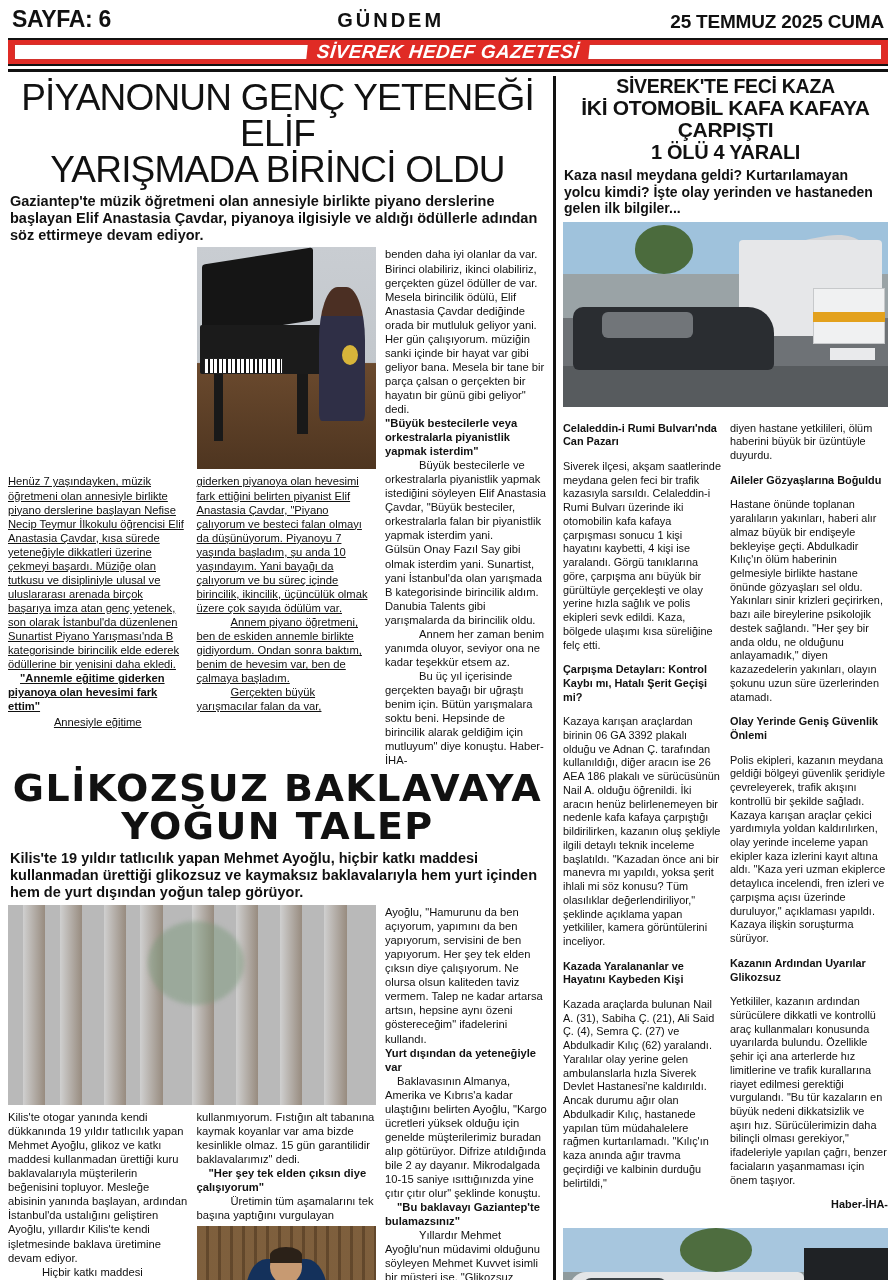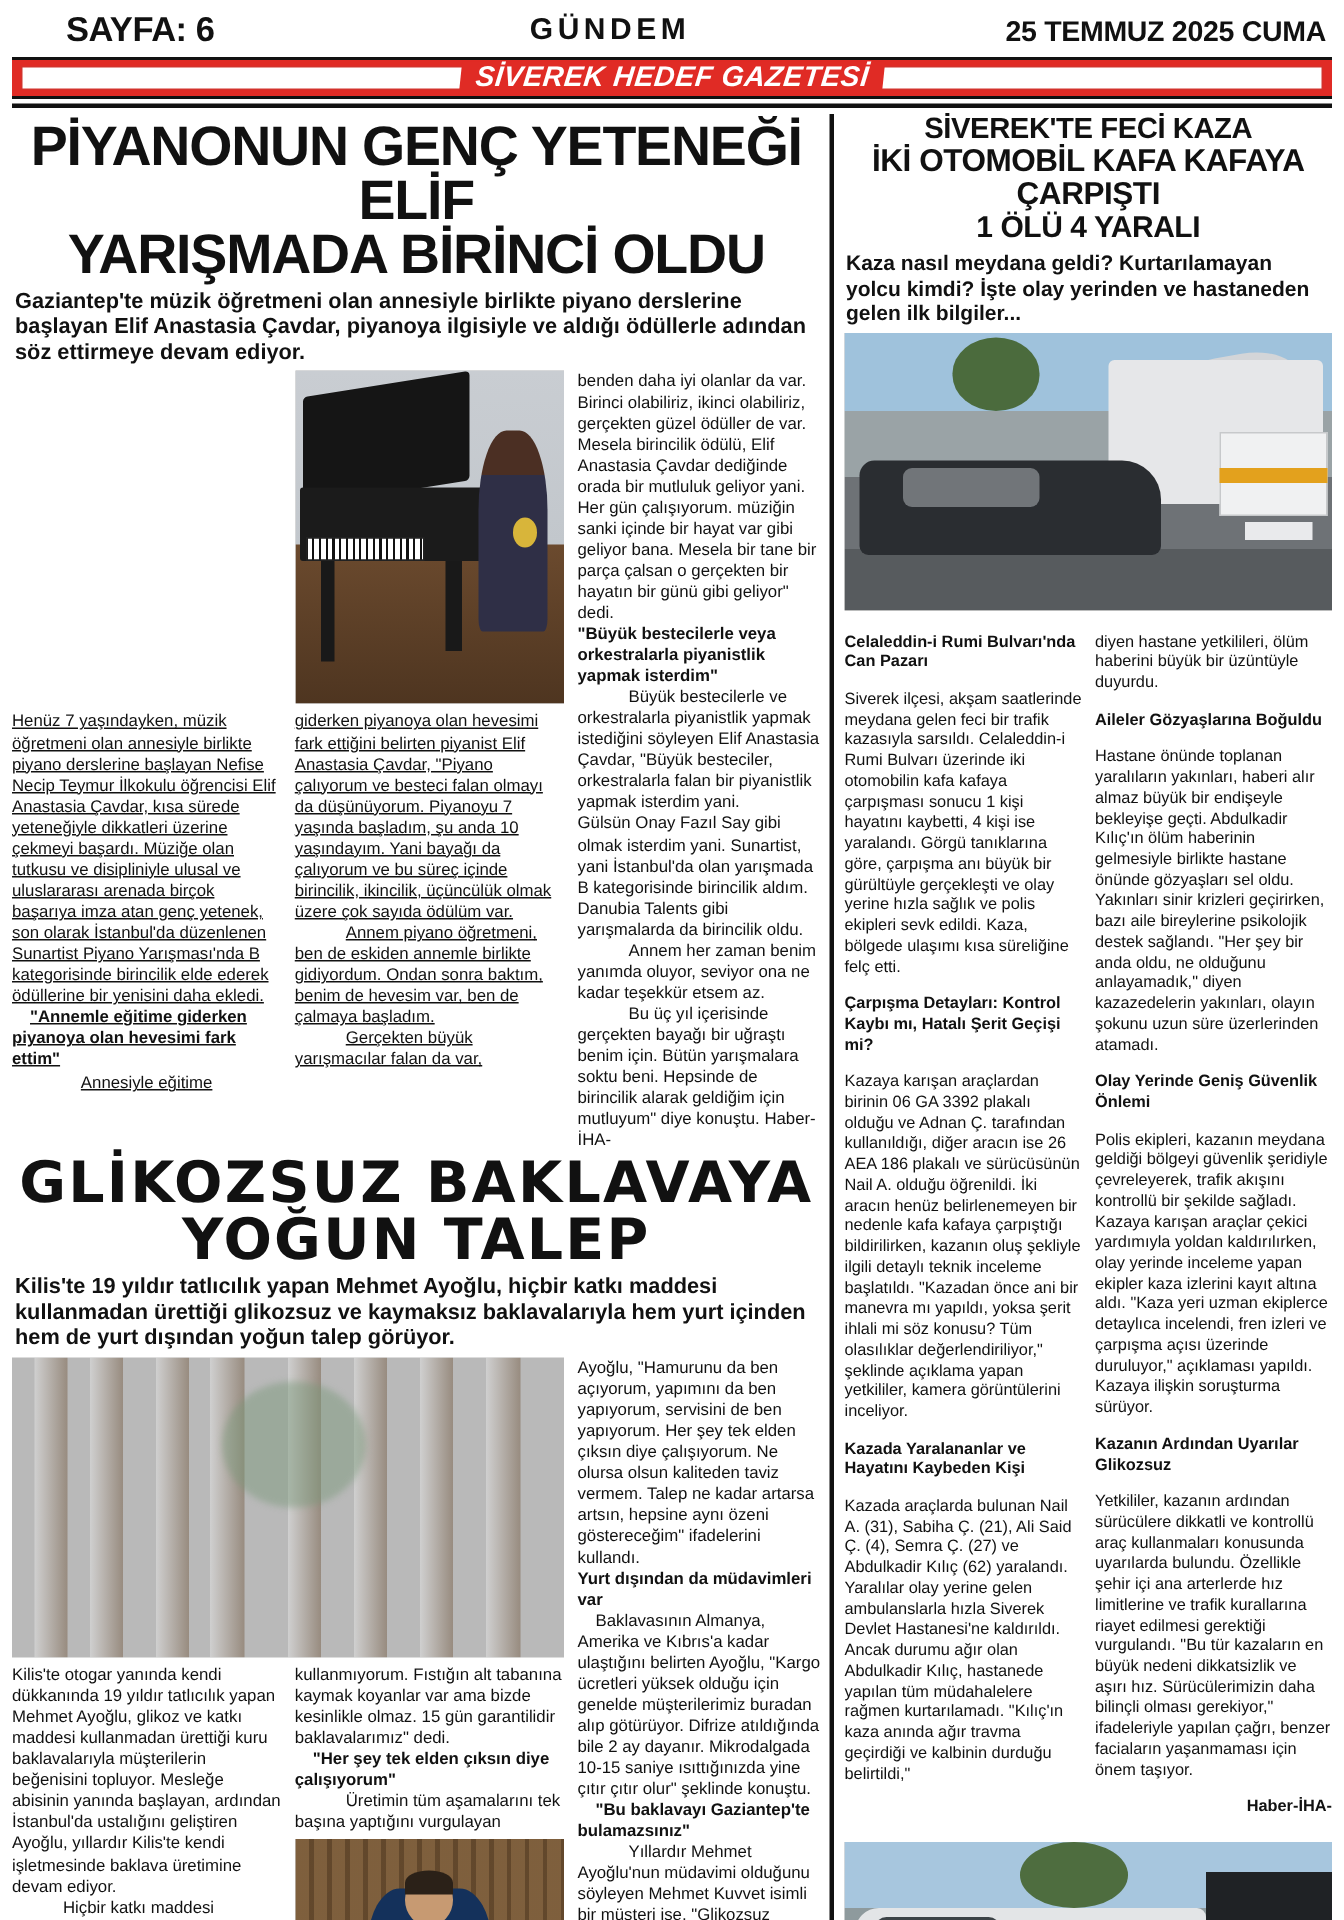--- a/index.html
+++ b/index.html
@@ -8,21 +8,21 @@
     width: 896px; height: 1280px;
     background: #ffffff;
     font-family: "Liberation Sans", sans-serif;
     color: #111;
     overflow: hidden;
   }
   .page { width:896px; height:1280px; position:relative; padding: 6px 8px 0 8px; }
 
   
   .masthead { display:flex; align-items:flex-end; justify-content:space-between; padding:0 4px 2px 4px; }
-  .mh-left { font-size:23px; font-weight:bold; letter-spacing:-0.3px; font-family:"Liberation Sans", sans-serif;margin-left:32px; }
+  .mh-left { font-size:23px; font-weight:bold; letter-spacing:-0.3px; font-family:"Liberation Sans", sans-serif; }
   .mh-center { font-size:20px; font-weight:bold; letter-spacing:3px; padding-bottom:1px; }
   .mh-right { font-size:19px; font-weight:bold; letter-spacing:-0.2px;text-align:center; }
 
   .redband {
     position:relative; height:28px; margin-top:3px;
     background:#e02b25; border-top:2px solid #111; border-bottom:2px solid #111;
     display:flex; align-items:center; justify-content:center;
   }
   .redband:before, .redband:after {
     content:""; position:absolute; top:4px; bottom:4px; width:310px; background:#fff; border:1px solid #d3322c;
@@ -38,21 +38,21 @@
   .rulethick { height:3px; background:#111; margin-top:3px; }
 
   
   .content { display:flex; gap:0; margin-top:4px; }
   .zone-left { width:548px; padding-right:6px; border-right:3px solid #111; }
   .zone-right { width:332px; padding-left:7px; }
 
   
   h1.hl-main {
     margin:4px 0 2px 0; text-align:center; font-size:37px; line-height:0.97;
-    font-weight:bold; letter-spacing:-0.8px; font-family:"Liberation Sans", sans-serif;
+    font-weight:normal; letter-spacing:-0.8px; font-family:"Liberation Sans", sans-serif;
   }
   .deck {
     font-size:14.5px; font-weight:bold; line-height:1.17; margin:5px 2px 4px 2px;
   }
 
   h1.hl-bak {
     margin:2px 0 2px 0; text-align:center; font-size:38px; line-height:1.0;
     font-weight:bold; letter-spacing:1.5px; font-family:"DejaVu Sans", sans-serif;
   }
 
@@ -258,21 +258,21 @@
                       <div class="head"></div>
                       <div class="hair"></div>
 
                   </div>
                 </div>
               </div>
             </div>
           </div>
           <div class="col" style="width:171px;">
             <p>Ayoğlu, "Hamurunu da ben açıyorum, yapımını da ben yapıyorum, servisini de ben yapıyorum. Her şey tek elden çıksın diye çalışıyorum. Ne olursa olsun kaliteden taviz vermem. Talep ne kadar artarsa artsın, hepsine aynı özeni göstereceğim" ifadelerini kullandı.</p>
-            <p class="sub">Yurt dışından da müdavimleri var</p>
+            <p class="sub">Yurt dışından da yeteneğiyle var</p>
             <p class="ind2">Baklavasının Almanya, Amerika ve Kıbrıs'a kadar ulaştığını belirten Ayoğlu, "Kargo ücretleri yüksek olduğu için genelde müşterilerimiz buradan alıp götürüyor. Difrize atıldığında bile 2 ay dayanır. Mikrodalgada 10-15 saniye ısıttığınızda yine çıtır çıtır olur" şeklinde konuştu.</p>
             <p class="sub ind2">"Bu baklavayı Gaziantep'te bulamazsınız"</p>
             <p class="ind">Yıllardır Mehmet Ayoğlu'nun müdavimi olduğunu söyleyen Mehmet Kuvvet isimli bir müşteri ise, "Glikozsuz olması çok önemli. Bu tatlıya kuru baklava deriz biz. İçinde kaymak yok, şeker oranı çok düşük. Elle açılıyor, katkısız. Çatalla yenmez zaten, elle tutulup alt damakta hissedilecek şekilde yenmeli. Gaziantep baklavada meşhur derler ama bu baklavayı Gaziantep'te bulamazsınız" diye konuştu.</p>
 
           </div>
         </div>
       </div>
 
     </div>
 

